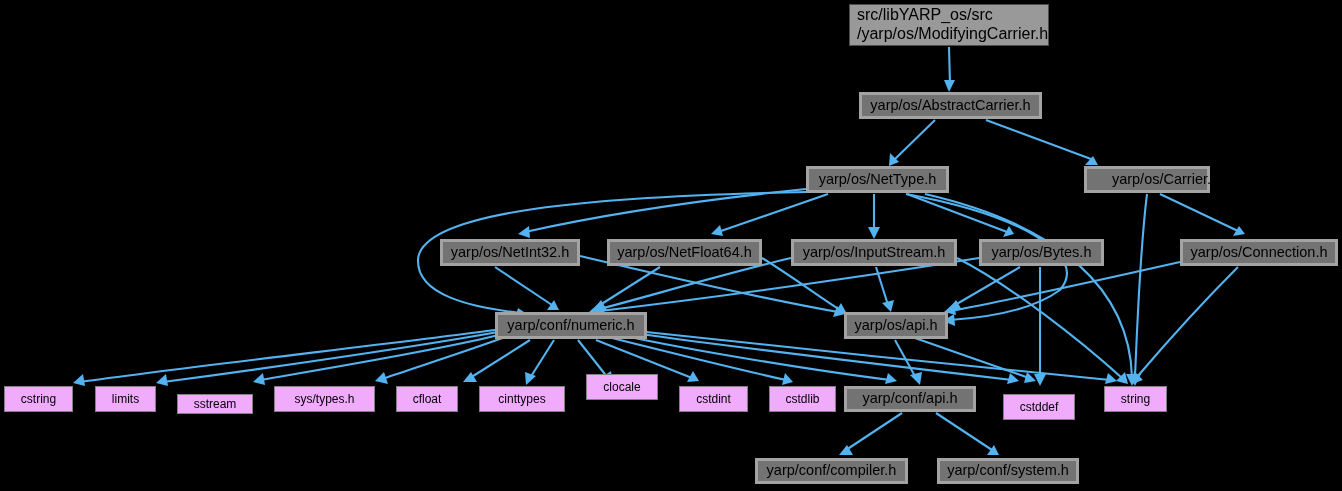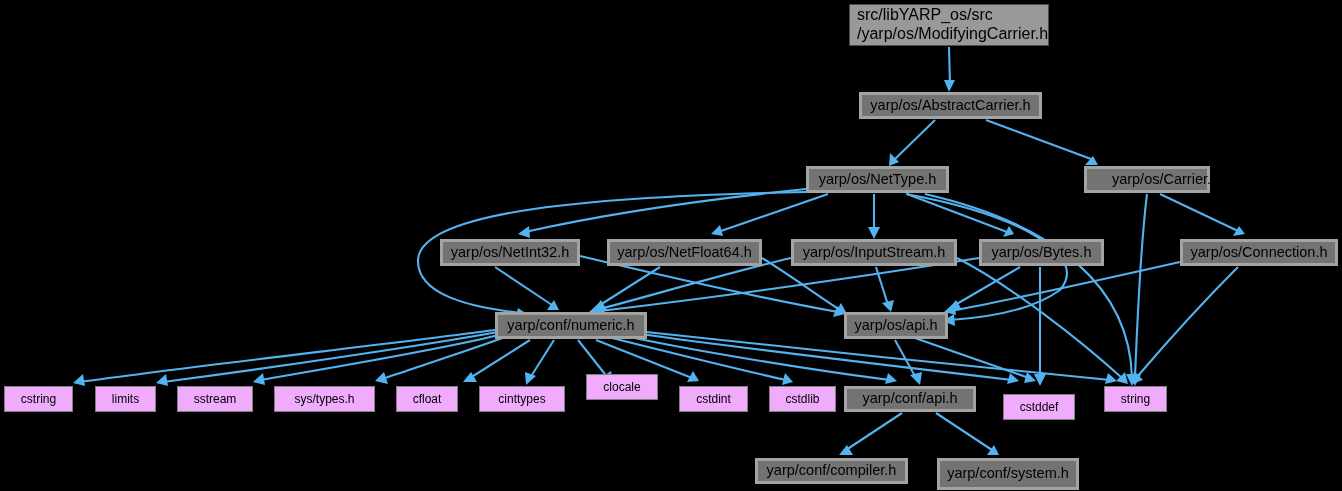--- a/index.html
+++ b/index.html
@@ -142,27 +142,27 @@
       <div class="node-box node-kind-header" style="left: 1084px; top: 166px; width: 126px; height: 27px; padding-left: 37px;">yarp/os/Carrier.h</div>
       <div class="node-box node-kind-header" style="left: 440px; top: 239px; width: 140px; height: 27px;">yarp/os/NetInt32.h</div>
       <div class="node-box node-kind-header" style="left: 607px; top: 239px; width: 155px; height: 27px;">yarp/os/NetFloat64.h</div>
       <div class="node-box node-kind-header" style="left: 791px; top: 239px; width: 166px; height: 27px;">yarp/os/InputStream.h</div>
       <div class="node-box node-kind-header" style="left: 979px; top: 239px; width: 125px; height: 27px;">yarp/os/Bytes.h</div>
       <div class="node-box node-kind-header" style="left: 1180px; top: 239px; width: 158px; height: 27px;">yarp/os/Connection.h</div>
       <div class="node-box node-kind-header" style="left: 495px; top: 312px; width: 152px; height: 27px;">yarp/conf/numeric.h</div>
       <div class="node-box node-kind-header" style="left: 844px; top: 312px; width: 104px; height: 27px;">yarp/os/api.h</div>
       <div class="node-box node-kind-system" style="left: 4px; top: 386px; width: 69px; height: 26px;">cstring</div>
       <div class="node-box node-kind-system" style="left: 95px; top: 386px; width: 61px; height: 26px;">limits</div>
-      <div class="node-box node-kind-system" style="left: 177px; top: 386px; width: 76px; height: 26px;">sstream</div>
+      <div class="node-box node-kind-system" style="left: 177px; top: 394px; width: 76px; height: 20px;">sstream</div>
       <div class="node-box node-kind-system" style="left: 274px; top: 386px; width: 101px; height: 26px;">sys/types.h</div>
       <div class="node-box node-kind-system" style="left: 396px; top: 386px; width: 62px; height: 26px;">cfloat</div>
       <div class="node-box node-kind-system" style="left: 479px; top: 386px; width: 86px; height: 26px;">cinttypes</div>
       <div class="node-box node-kind-system" style="left: 586px; top: 374px; width: 72px; height: 26px;">clocale</div>
       <div class="node-box node-kind-system" style="left: 679px; top: 386px; width: 69px; height: 26px;">cstdint</div>
       <div class="node-box node-kind-system" style="left: 769px; top: 386px; width: 67px; height: 26px;">cstdlib</div>
       <div class="node-box node-kind-header" style="left: 844px; top: 386px; width: 132px; height: 26px;">yarp/conf/api.h</div>
       <div class="node-box node-kind-system" style="left: 1003px; top: 386px; width: 72px; height: 26px; margin-top: 8px;">cstddef</div>
       <div class="node-box node-kind-system" style="left: 1104px; top: 386px; width: 63px; height: 26px;">string</div>
       <div class="node-box node-kind-header" style="left: 755px; top: 458px; width: 153px; height: 26px;">yarp/conf/compiler.h</div>
-      <div class="node-box node-kind-header" style="left: 937px; top: 458px; width: 142px; height: 32px;">yarp/conf/system.h</div>
+      <div class="node-box node-kind-header" style="left: 937px; top: 458px; width: 142px; height: 26px;">yarp/conf/system.h</div>
     </div>
 
 </div>
 
 </body></html>

